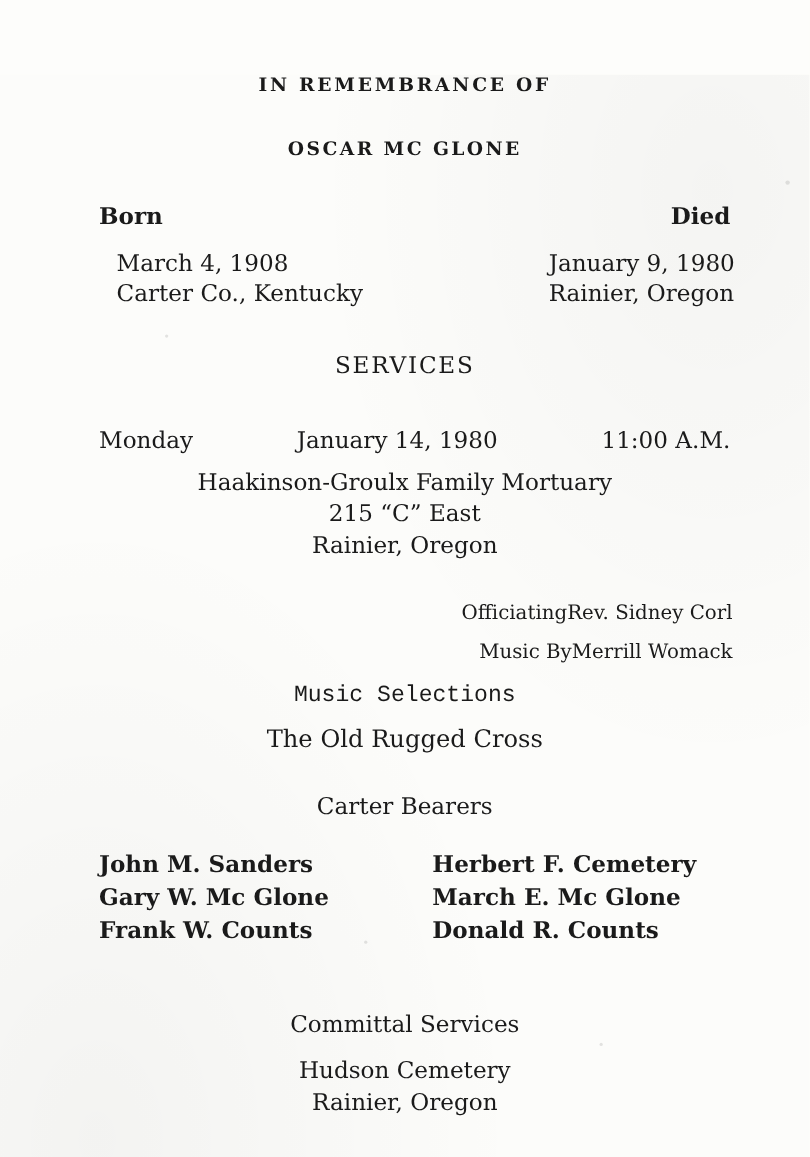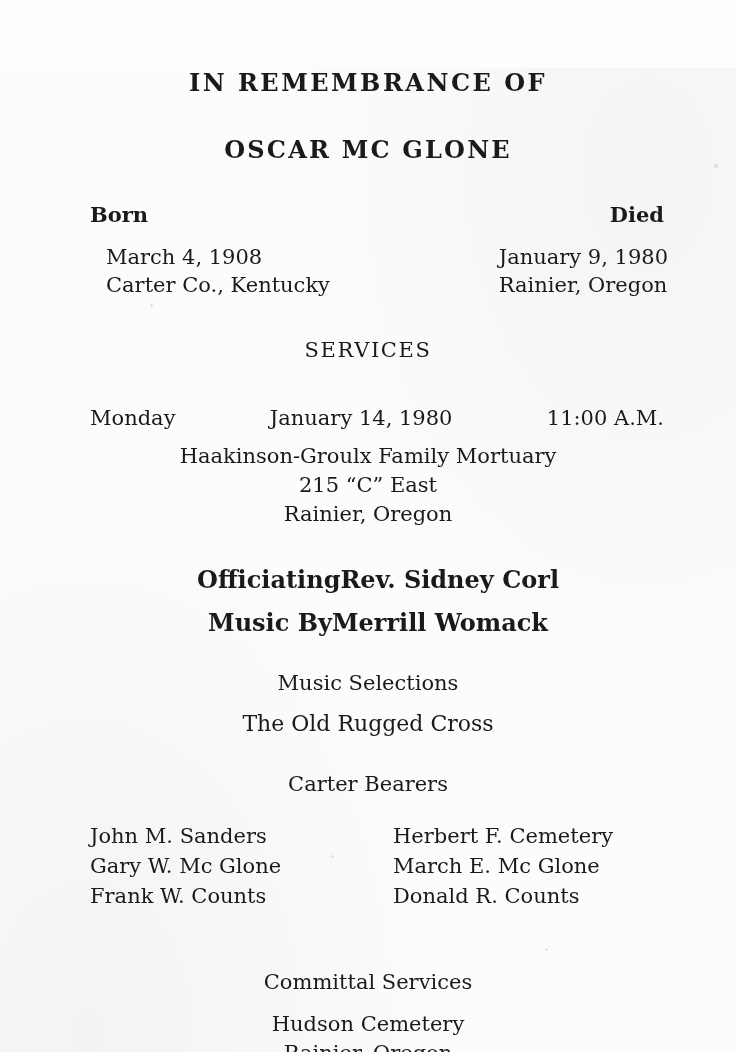--- a/index.html
+++ b/index.html
@@ -23,21 +23,21 @@
     padding: 0 62px;
     background:
       radial-gradient(ellipse at 12% 92%, rgba(0,0,0,0.035) 0%, rgba(0,0,0,0) 42%),
       radial-gradient(ellipse at 88% 10%, rgba(0,0,0,0.03) 0%, rgba(0,0,0,0) 40%),
       #fcfcfa;
   }
   .title-line {
     text-align: center;
     font-weight: bold;
     letter-spacing: 2.5px;
-    font-size: 24px;
+    font-size: 17px;
   }
   .t1 { margin-top: 68px; }
   .t2 { margin-top: 38px; letter-spacing: 2.2px; }
 
   .row {
     display: flex;
     justify-content: space-between;
     align-items: baseline;
   }
   .born-died {
@@ -69,32 +69,32 @@
     padding: 0 10px 0 28px;
   }
   .center-block {
     text-align: center;
     font-size: 21px;
     line-height: 1.38;
     margin-top: 12px;
   }
   .pair-row {
     display: flex;
-    justify-content: center;
-    font-size: 24px;
+    justify-content: flex-end;
+    font-size: 18px;
     padding: 0 8px 0 28px;
-    font-weight: bold;
   }
   .pair-row.first { margin-top: 36px; }
   .pair-row.second { margin-top: 14px; }
 
   .sub-head {
     text-align: center;
     font-size: 21px;
-    margin-top: 34px;
+    margin-top: 18px;
+    font-family: Liberation Mono, monospace;
   }
   .songs {
     text-align: center;
     font-size: 21px;
     line-height: 1.35;
     margin-top: 14px;
   }
   .songs .big { font-size: 22px; }
   .bearers-head {
     text-align: center;
@@ -103,20 +103,21 @@
   }
   .bearers {
     margin-top: 26px;
     font-size: 21px;
     line-height: 1.42;
     padding: 0 14px 0 28px;
   }
   .bearers .brow {
     display: flex;
     justify-content: flex-end;
+    font-weight: bold;
   }
   .bearers .bl { width: 50%; text-align: left; }
   .bearers .br { width: 50%; text-align: left; padding-left: 18px; box-sizing: border-box; }
 
   .committal-head {
     text-align: center;
     font-size: 21px;
     margin-top: 58px;
   }
   .committal-body {

